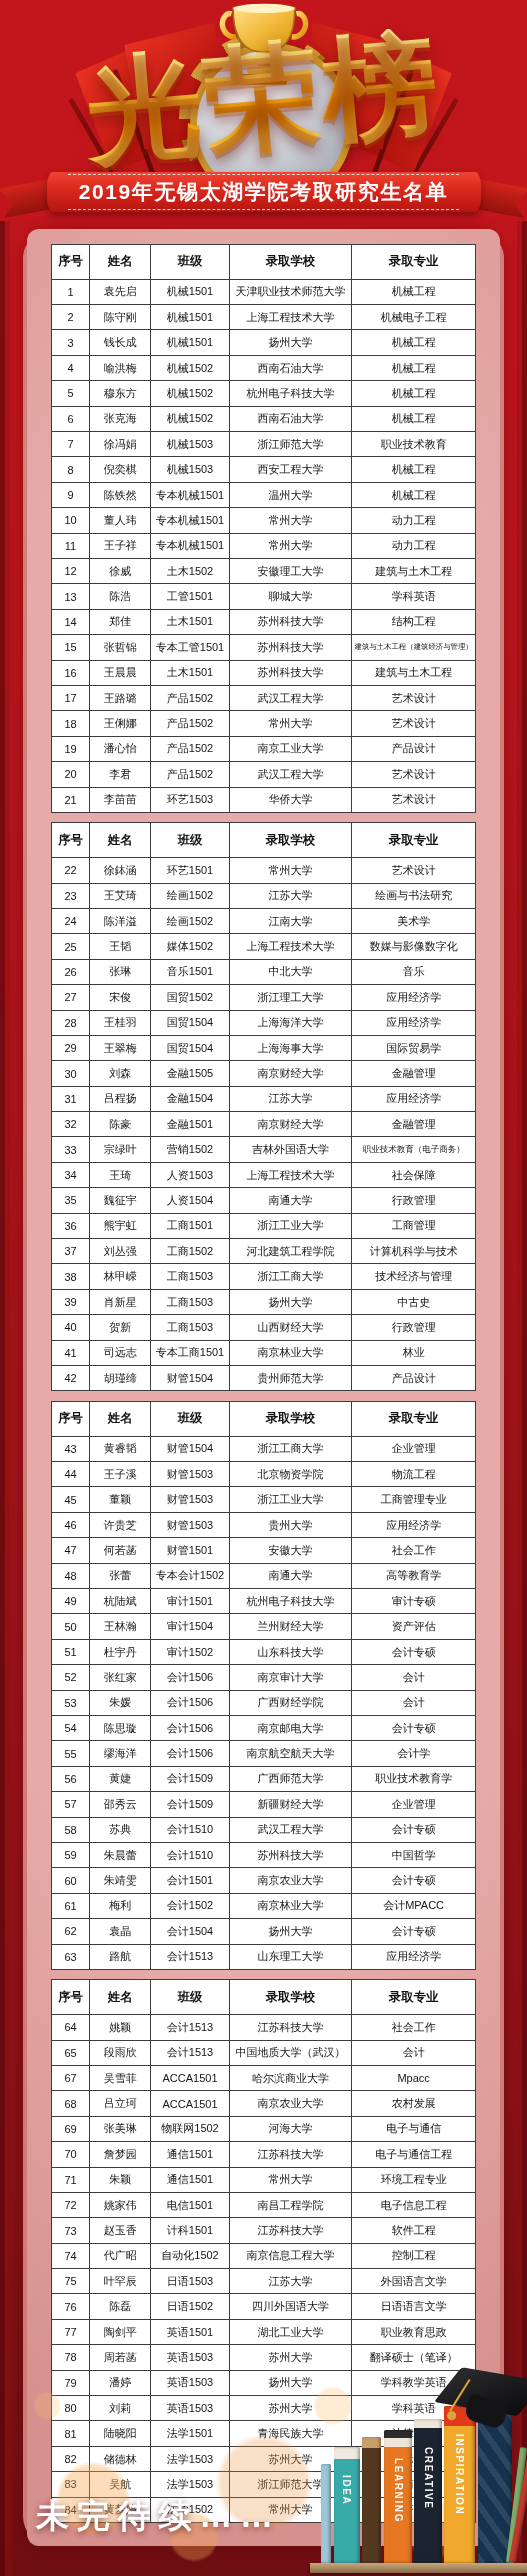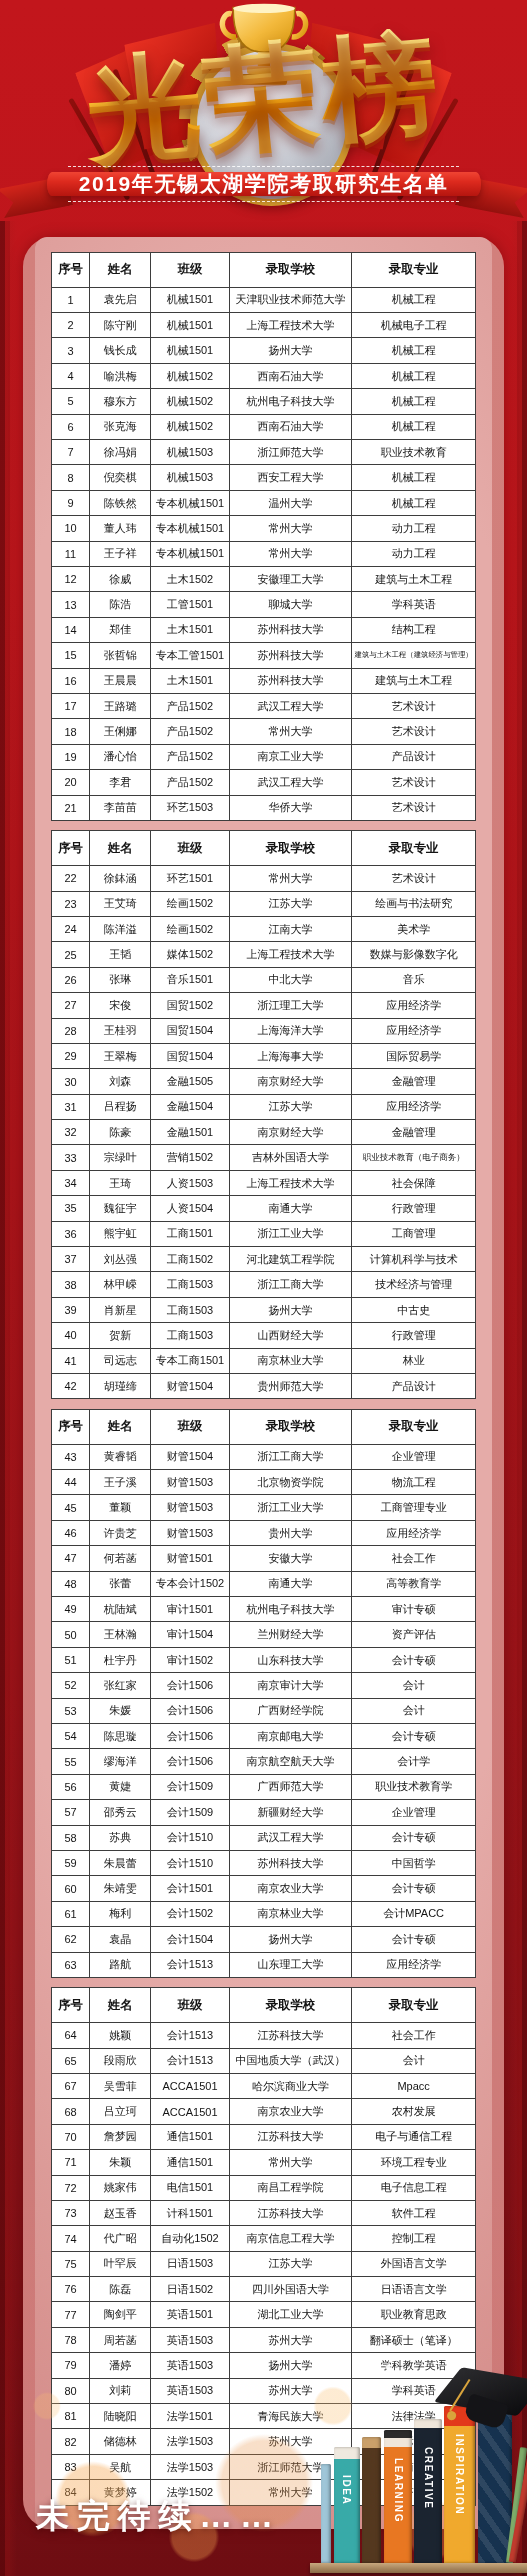--- a/index.html
+++ b/index.html
@@ -34,32 +34,32 @@
     font-size:115px;line-height:1;font-weight:900;letter-spacing:3.1px;transform:rotate(-5deg);
     background:linear-gradient(180deg,#ffe98c 5%,#ffc83d 38%,#f59d00 62%,#ffd24a 88%);
     -webkit-background-clip:text;background-clip:text;color:transparent;
     text-shadow:0 3.9px 0 rgba(173,72,0,.35),0 7.8px 14px rgba(90,10,0,.5);
   }
   .ribbon{position:absolute;left:50%;top:172px;width:434px;margin-left:-217px;height:45px;z-index:6;}
   .ribbon .tail{position:absolute;top:7.8px;width:70px;height:34px;background:linear-gradient(#d4251b,#8f0f0c);}
   .ribbon .tail.lt{left:-47px;transform:rotate(-14deg);clip-path:polygon(0 0,100% 12%,100% 100%,0 88%,18% 50%);}
   .ribbon .tail.rt{right:-47px;transform:rotate(14deg);clip-path:polygon(0 12%,100% 0,82% 50%,100% 88%,0 100%);}
   .ribbon .bar{
-    position:absolute;left:0;right:0;top:0;height:24px;border-radius:6.2px/14px;
+    position:absolute;left:0;right:0;top:0;height:40px;border-radius:6.2px/14px;
     background:linear-gradient(180deg,#f04433 0%,#dd2a1e 40%,#b5150f 100%);
     box-shadow:0 3.9px 7.8px rgba(80,0,0,.45);display:flex;align-items:center;justify-content:center;
   }
   .ribbon .bar .inner{
     border-top:1.6px dashed rgba(255,255,255,.85);border-bottom:1.6px dashed rgba(255,255,255,.85);
     padding:3.1px 11px;color:#fff;font-weight:bold;font-size:21px;letter-spacing:1.6px;white-space:nowrap;
   }
   
   .panel{position:relative;margin:0 23px;border-radius:29.5px;z-index:2;
     background:linear-gradient(180deg,#d2807c,#cd7a78);box-shadow:0 0 14px rgba(70,0,0,.35);}
-  .panel-in{margin:12px;border-radius:12px;background:radial-gradient(120% 60% at 50% 40%,#e5aba8 60%,#d6908d 100%);
+  .panel-in{margin:4px;border-radius:12px;background:radial-gradient(120% 60% at 50% 40%,#e5aba8 60%,#d6908d 100%);
     padding:14.7px 0 23px;}
   .tbl{width:423px;margin:0 auto 9.3px;border:1.6px solid #3d3d3d;background:#fff;}
   .tbl:last-child{margin-bottom:0;}
   .tr{display:grid;grid-template-columns:9% 14.5% 18.5% 29% 29%;}
   .td{border-right:0.8px solid #3d3d3d;border-bottom:0.8px solid #3d3d3d;min-height:24.4px;
     display:flex;align-items:center;justify-content:center;font-size:11px;color:#141414;
     text-align:center;overflow:hidden;white-space:nowrap;}
   .td:last-child{border-right:none;}
   .tr:last-child .td{border-bottom:none;}
   .th-row .td{min-height:34px;font-weight:bold;font-size:12.4px;}
@@ -657,20 +657,27 @@
             <div class="td">Mpacc</div>
           </div>
           <div class="tr">
             <div class="td">68</div>
             <div class="td">吕立珂</div>
             <div class="td">ACCA1501</div>
             <div class="td">南京农业大学</div>
             <div class="td">农村发展</div>
           </div>
           <div class="tr">
+            <div class="td">69</div>
+            <div class="td">张美琳</div>
+            <div class="td">物联网1502</div>
+            <div class="td">河海大学</div>
+            <div class="td">电子与通信</div>
+          </div>
+          <div class="tr">
             <div class="td">70</div>
             <div class="td">詹梦园</div>
             <div class="td">通信1501</div>
             <div class="td">江苏科技大学</div>
             <div class="td">电子与通信工程</div>
           </div>
           <div class="tr">
             <div class="td">71</div>
             <div class="td">朱颖</div>
             <div class="td">通信1501</div>

